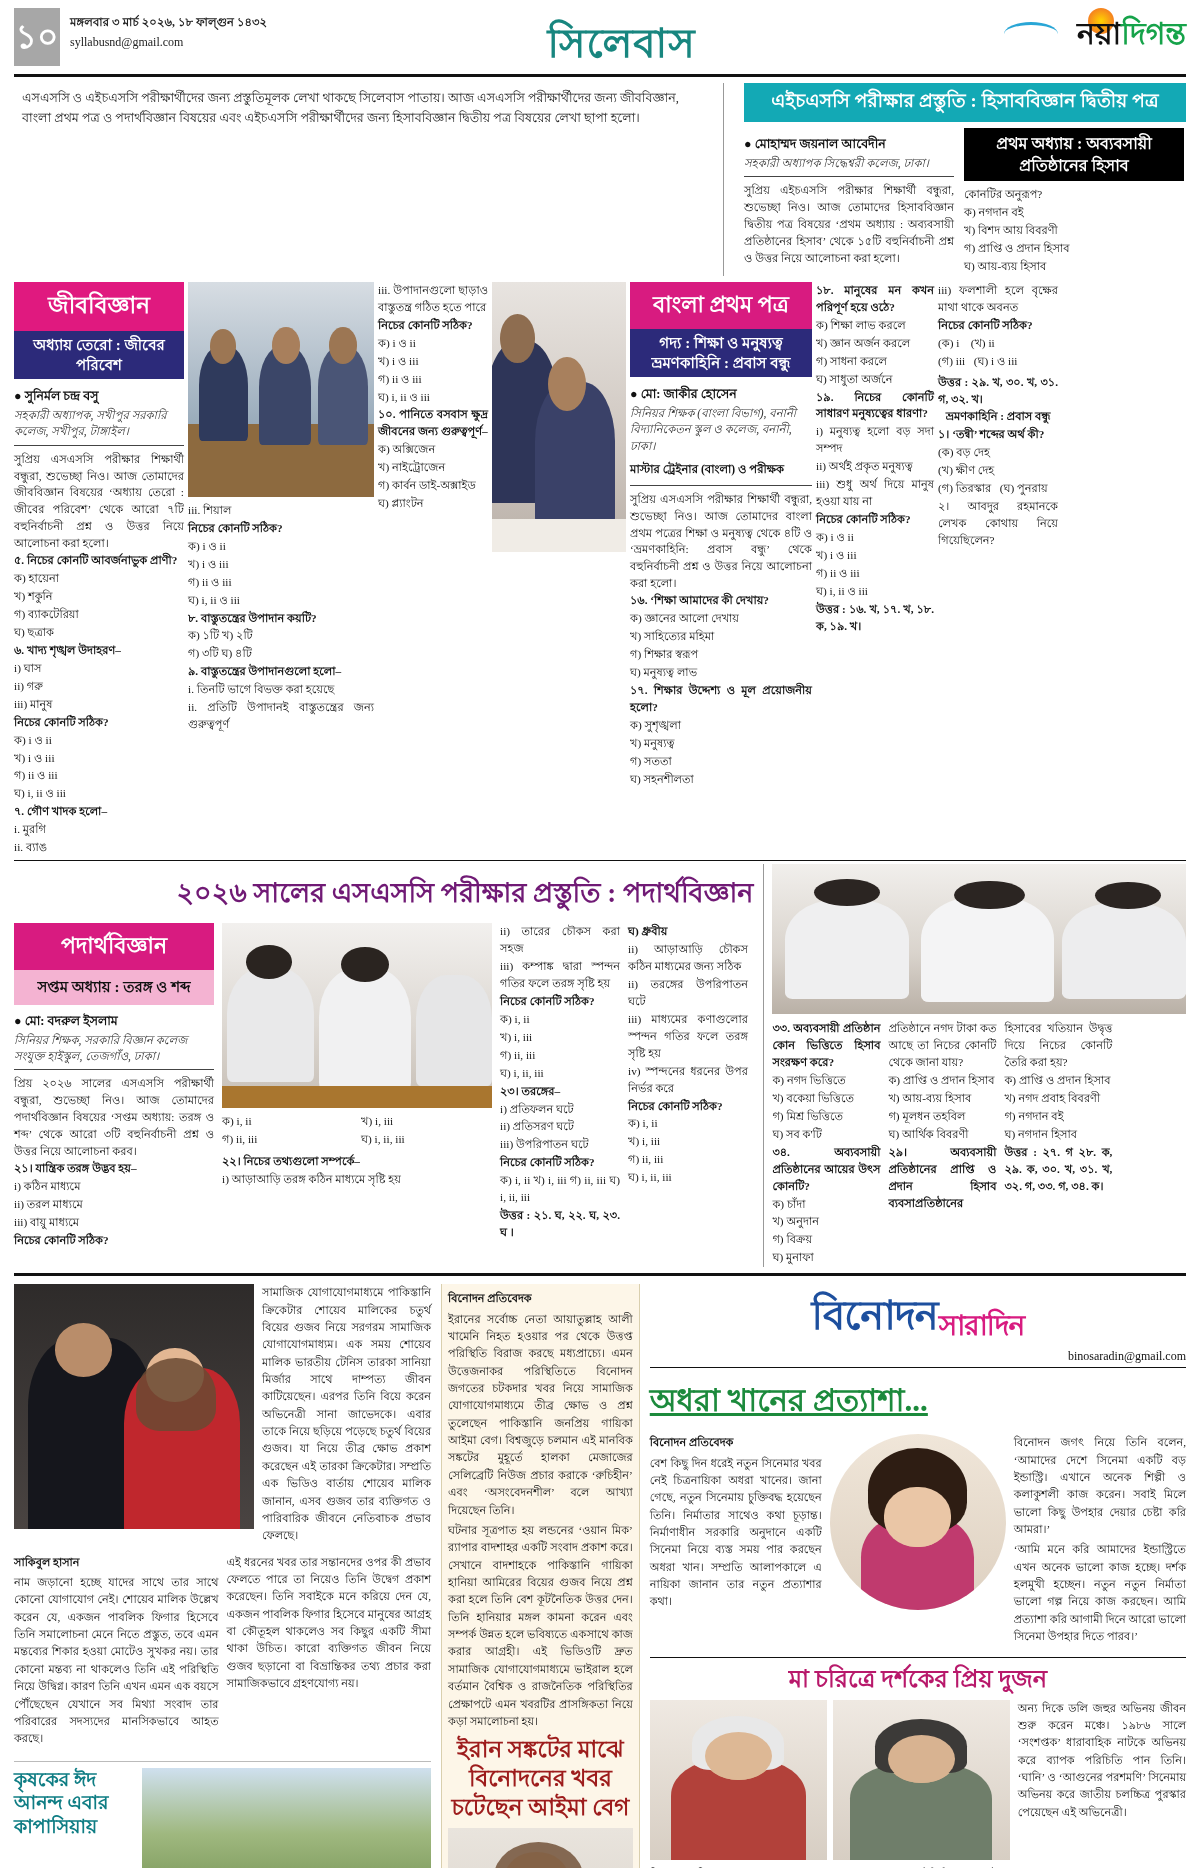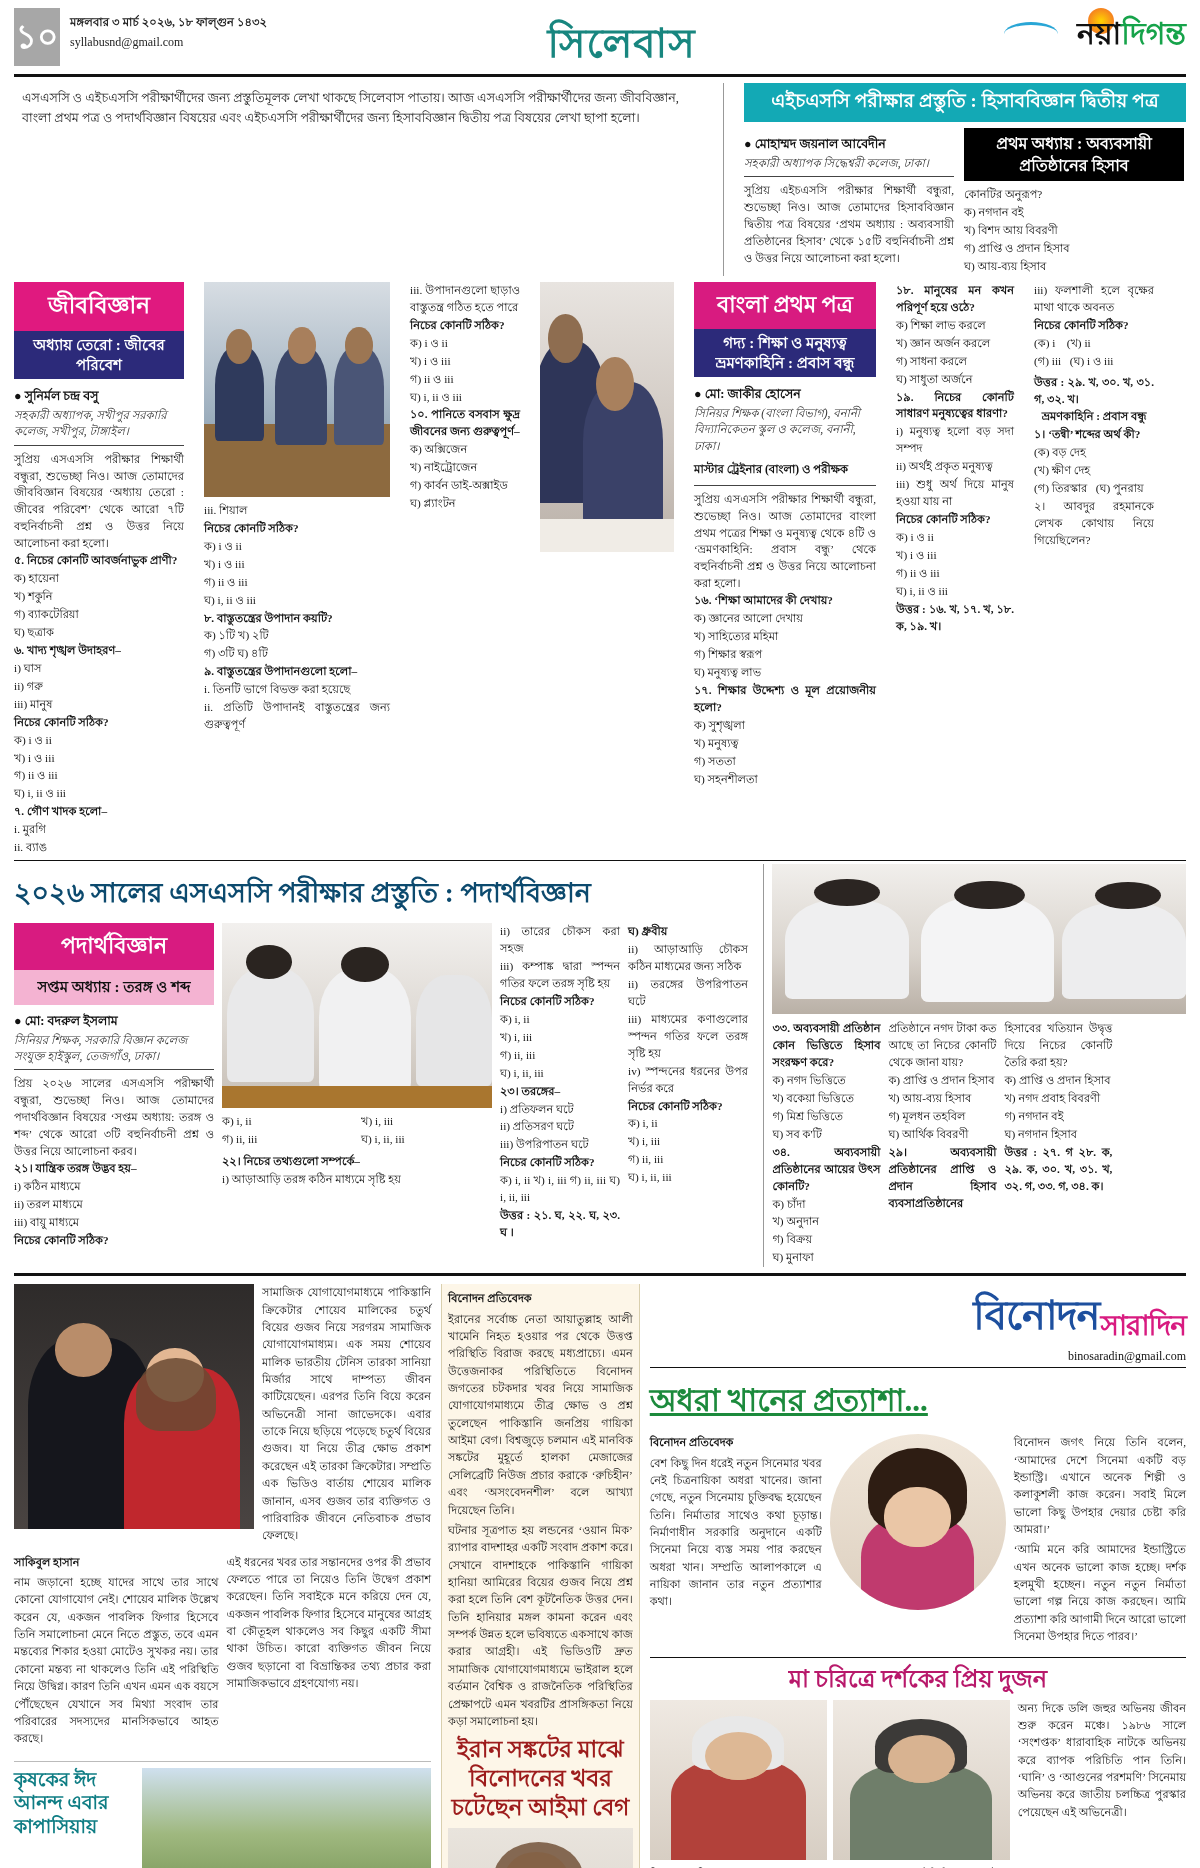--- a/index.html
+++ b/index.html
@@ -83,33 +83,33 @@
   .byline { font-size:12.5px; font-weight:bold; margin-top:7px; }
   .byline-sub { font-size:11.5px; font-style:italic; line-height:1.4; color:#333; }
   .hr-s { border-top:1px solid #444; margin:5px 0; }
 
   .qcol { font-size:11.3px; line-height:1.5; text-align:justify; }
   .qcol p { margin:0 0 1px 0; }
   .qcol .q { font-weight:bold; }
   .qcol .ans { font-weight:bold; }
 
   
-  .ssc-grid { display:flex; gap:20px; margin-top:6px; }
+  .ssc-grid { display:flex; gap:4px; margin-top:6px; }
   .col { }
   .c-bio   { width:170px; }
   .c-ph1   { width:186px; }
   .c-q1    { width:110px; }
   .c-bang-img { width:134px; }
   .c-bang  { width:182px; }
   .c-q2    { width:118px; }
   .c-q3    { width:120px; }
 
   
   .blue-head {
-    text-align:left; color:#0c4a6e; font-size:27px; font-weight:bold;
+    text-align:right; color:#701a75; font-size:27px; font-weight:bold;
     margin:8px 0 6px 0;
   }
   .phys-grid { display:flex; gap:8px; }
   .c-phys { width:200px; }
   .c-physimg { width:270px; }
   .c-pq1 { width:120px; }
   .c-pq2 { width:120px; }
 
   
   .hsc-cols { display:flex; gap:8px; margin-top:6px; }
@@ -118,21 +118,21 @@
   
   .ent-wrap { display:flex; gap:10px; margin-top:8px; }
   .ent-left { width:420px; }
   .ent-mid { width:200px; }
   .ent-right { width:540px; }
 
   .ent-head-red {
     text-align:center; color:#e2231a; font-size:33px; font-weight:bold;
     line-height:1.22; margin:6px 0 8px 0;
   }
-  .ent-mast { display:flex; align-items:flex-end; justify-content:flex-end; gap:1px; }
+  .ent-mast { display:flex; align-items:flex-end; justify-content:center; gap:1px; }
   .ent-mast .b1 { color:#1d4f9e; font-size:40px; font-weight:bold; letter-spacing:-1px; }
   .ent-mast .b2 { color:#d81b80; font-size:28px; font-weight:bold; letter-spacing:-1px; }
   .ent-mail { text-align:right; font-size:12px; margin-top:-2px; }
   .ent-green {
     color:#1c8a3c; font-size:31px; font-weight:bold; margin:8px 0 6px 0;text-decoration:underline;
   }
   .ent-magenta {
     text-align:center; color:#b8196b; font-size:24px; font-weight:bold; margin:6px 0; line-height:1.25;
   }
   .ent-darkred { text-align:center; color:#9d1c1c; font-size:23px; font-weight:bold; line-height:1.25; margin:6px 0; }

